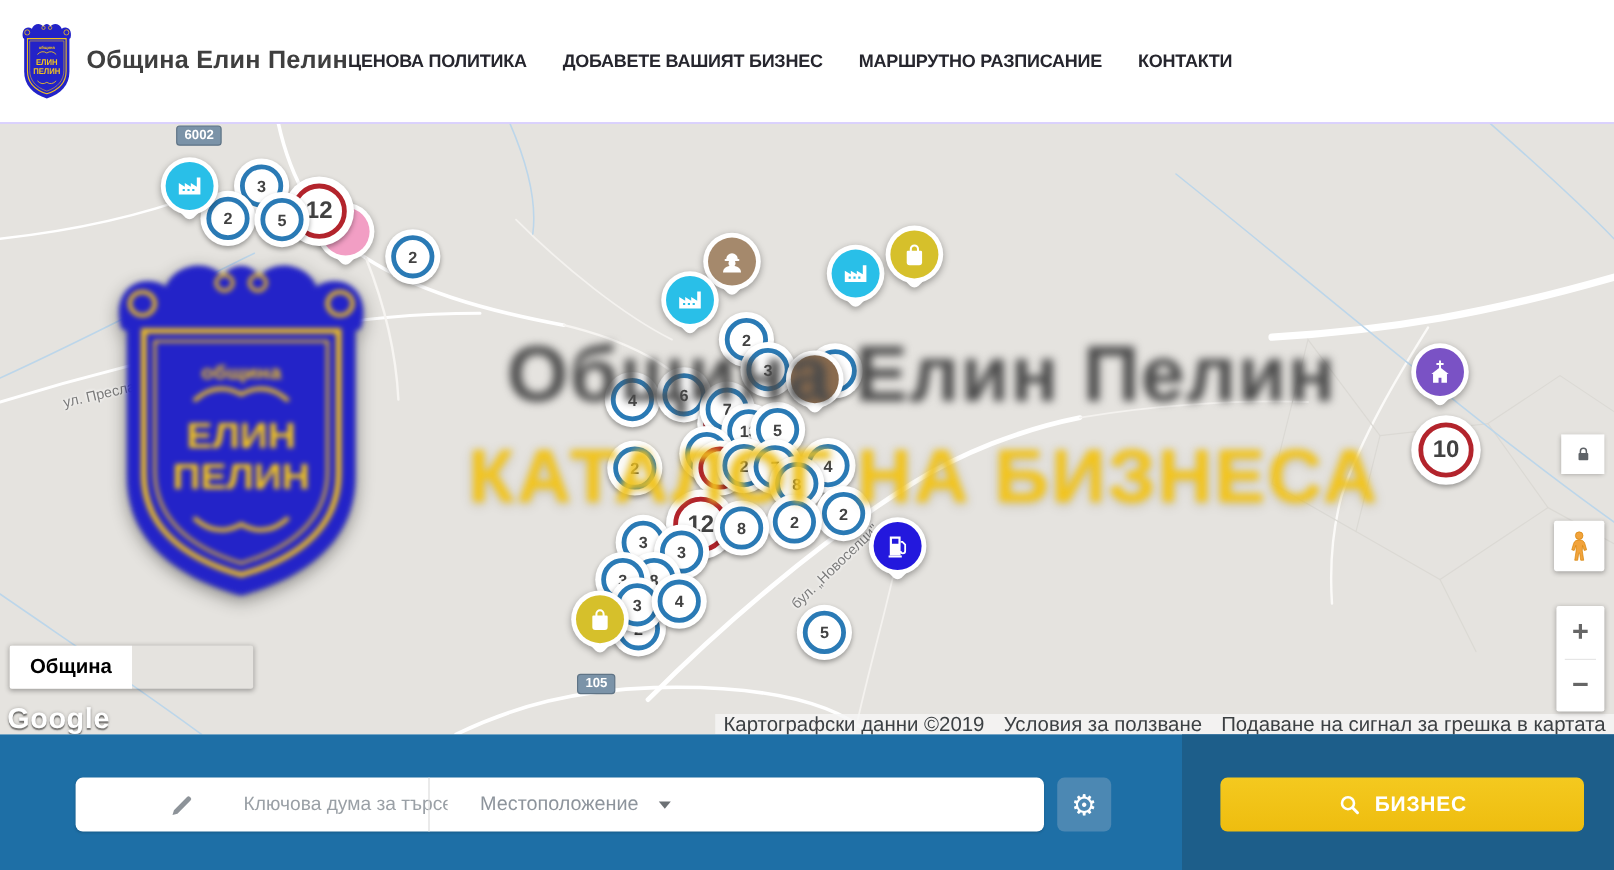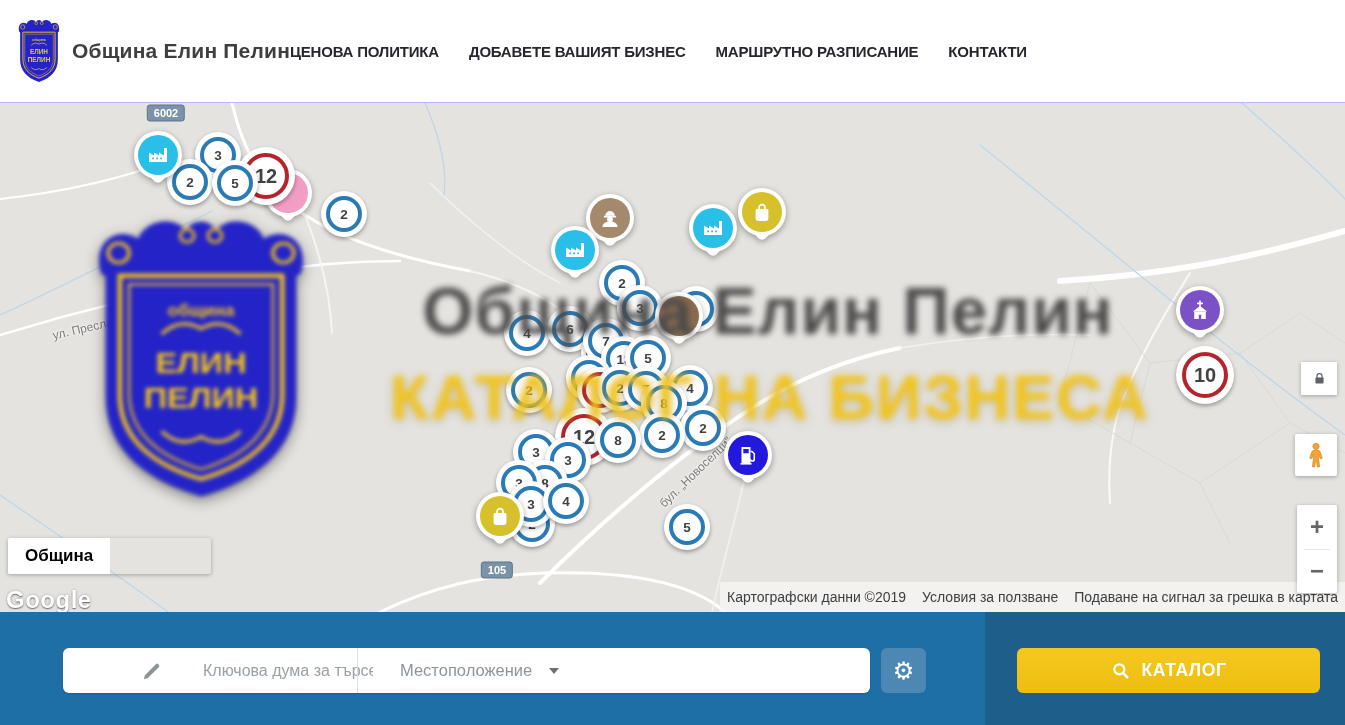--- a/index.html
+++ b/index.html
@@ -55,22 +55,22 @@
 
   
   .maptype { position:absolute; left:8px; top:435px; height:36px; display:flex; z-index:8;
              box-shadow:0 1px 4px rgba(0,0,0,.3); border-radius:2px; overflow:hidden; }
   .maptype .mt { background:#fff; display:flex; align-items:center; justify-content:center;
                  font-size:17px; padding:0 17px; cursor:pointer; }
   .maptype .mt.active { font-weight:bold; color:#000; }
   .maptype .mt.idle { color:#701a75; border-left:1px solid #e6e6e6;margin-top:48px; }
   .glogo { position:absolute; left:6px; top:483px; z-index:8; color:#fff; font-size:24px; font-weight:bold;
            letter-spacing:.5px; text-shadow:0 1px 1px rgba(0,0,0,.45), 0 0 3px rgba(0,0,0,.25); cursor:pointer; }
-  .attrib { position:absolute; right:0; bottom:0; height:30px; z-index:8; background:rgba(245,245,245,.82);
-            display:flex; align-items:center; gap:16px; padding:0 7px; font-size:14px; color:#3c4043; white-space:nowrap; }
+  .attrib { position:absolute; right:0; bottom:0; height:17px; z-index:8; background:rgba(245,245,245,.82);
+            display:flex; align-items:center; gap:16px; padding:0 7px; font-size:17px; color:#3c4043; white-space:nowrap; }
   .attrib span { cursor:default; }
   .attrib .lnk { cursor:pointer; }
   .ctl-lock { position:absolute; left:1301px; top:259px; width:36px; height:33px; background:#fff; z-index:8;
               display:flex; align-items:center; justify-content:center; box-shadow:0 1px 4px rgba(0,0,0,.3); cursor:pointer; }
   .ctl-peg { position:absolute; left:1295px; top:331px; width:42px; height:42px; background:#fff; z-index:8;
              display:flex; align-items:center; justify-content:center; border-radius:2px;
              box-shadow:0 1px 4px rgba(0,0,0,.3); cursor:pointer; }
   .ctl-zoom { position:absolute; left:1297px; top:402px; width:40px; height:88px; background:#fff; z-index:8;
               border-radius:2px; box-shadow:0 1px 4px rgba(0,0,0,.3); display:flex; flex-direction:column; }
   .ctl-zoom .zb { flex:1; display:flex; align-items:center; justify-content:center; font-size:24px;
@@ -435,17 +435,17 @@
 
     <button class="gearbtn">
       <span>⚙</span>
     </button>
 
     <button class="searchbtn">
       <svg viewBox="0 0 24 24" width="20" height="20">
         <circle cx="10" cy="10" r="6" fill="none" stroke="#fff" stroke-width="2.6"></circle>
         <line x1="14.6" y1="14.6" x2="19.5" y2="19.5" stroke="#fff" stroke-width="3" stroke-linecap="round"></line>
       </svg>
-      <span>КАТАЛОГ</span>
+      <span>БИЗНЕС</span>
     </button>
   </div>
 
 </div>
 
 </body></html>

